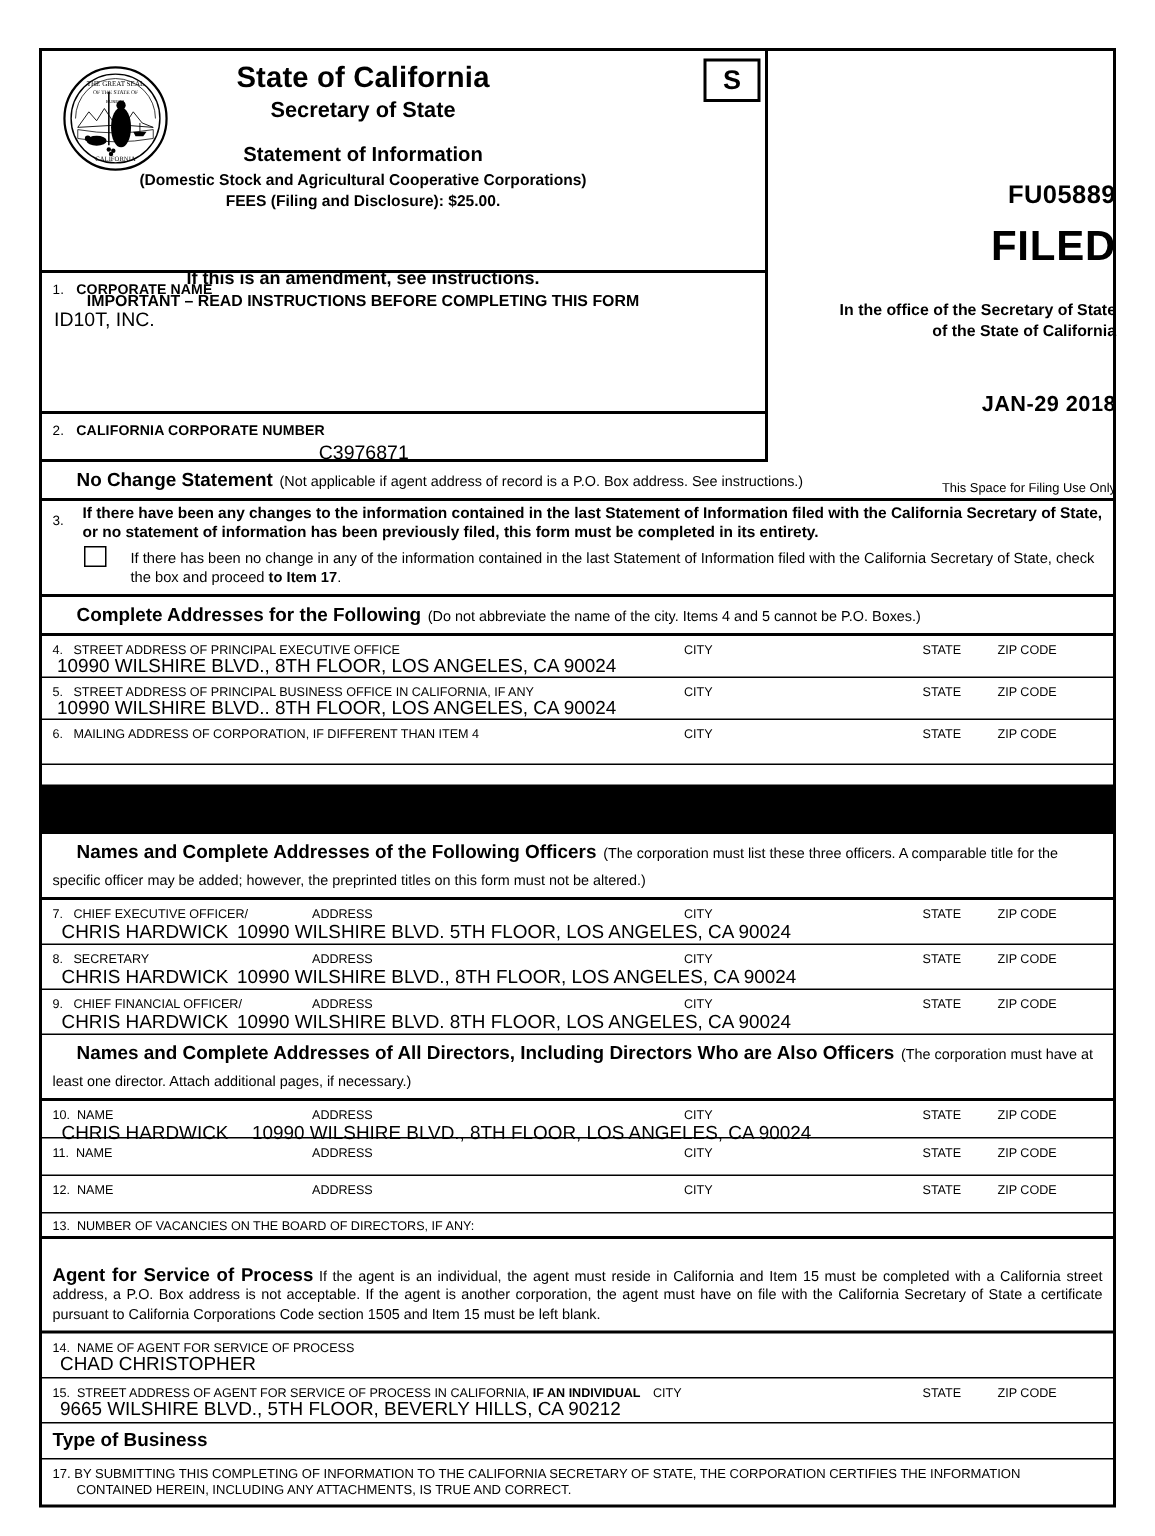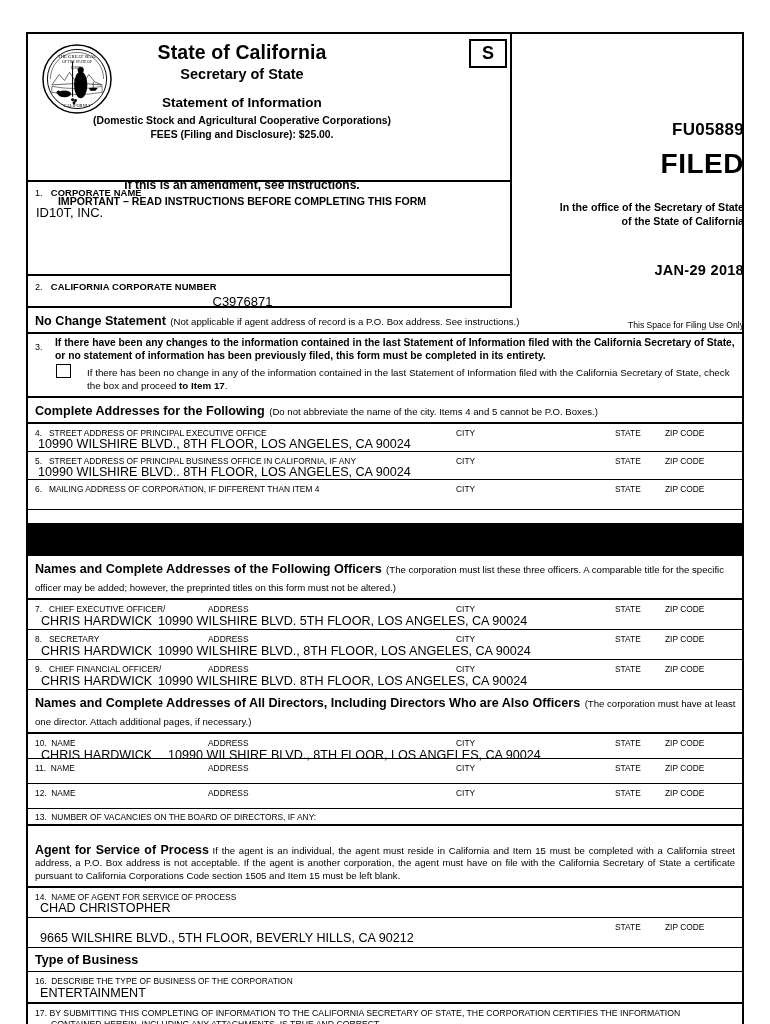--- a/index.html
+++ b/index.html
@@ -85,21 +85,21 @@
   .corpname { height: 94px; padding: 5px 0 0 7px; border-bottom: 2px solid #000;}
   .corpname .value { margin-top: 7px; margin-left: 1px; }
   .corpnum { height: 32px; padding: 5px 0 0 7px; border-bottom: 2px solid #000; }
   .corpnum .value { text-align:center; margin-top: 2px; margin-left: -60px;}
 
   
   .sect {
     padding: 3px 6px 3px 7px;
     border-bottom: 2px solid #000;
   }
-  .sect b { font-size: 12.6px; }
+  .sect b { font-size: 12.6px; margin-left: 16px; }
   .sect span.note { font-size: 9.6px; }
 
   .item3 {
     border-bottom: 2px solid #000;
     padding: 3px 6px 4px 7px;
     position: relative;
   }
   .item3 .n { position:absolute; left:7px; top:8px; font-size:9px; }
   .item3 .b1 { margin-left: 20px; font-size: 10.3px; font-weight: bold; line-height: 12.5px;}
   .item3 .b2 { margin-left: 52px; font-size: 9.8px; line-height: 12.5px; margin-top: 5px;}
@@ -403,36 +403,34 @@
 
     <div class="arow2">
       <div class="lbl">
         <span>14.</span>
         &nbsp;<span>NAME OF AGENT FOR SERVICE OF PROCESS</span>
       </div>
       <div class="val">CHAD  CHRISTOPHER</div>
     </div>
 
     <div class="arow2">
+      <div class="lbl">
+        <span>15.</span>
+        &nbsp;<span>STREET ADDRESS OF AGENT FOR SERVICE OF PROCESS IN CALIFORNIA, </span><b>IF AN INDIVIDUAL</b>
+        <span style="margin-left:6px;">CITY</span>
+      </div>
       <div class="col-state">STATE</div>
       <div class="col-zip">ZIP CODE</div>
       <div class="val">9665 WILSHIRE BLVD., 5TH FLOOR, BEVERLY HILLS, CA 90212</div>
     </div>
 
     <div class="tob">
       <b>Type of Business</b>
     </div>
 
-    <div class="item16">
-      <div class="lbl">
-        <span>16.</span>
-        &nbsp;<span>DESCRIBE THE TYPE OF BUSINESS OF THE CORPORATION</span>
-      </div>
-      <div class="val">ENTERTAINMENT</div>
-    </div>
 
     <div class="cert">
       <div class="c1">
         <span>17.</span>
         <span>BY SUBMITTING THIS COMPLETING OF INFORMATION TO THE CALIFORNIA SECRETARY OF STATE, THE CORPORATION CERTIFIES THE INFORMATION</span>
         <span class="ind">CONTAINED HEREIN, INCLUDING ANY ATTACHMENTS, IS TRUE AND CORRECT.</span>
       </div>
 
     </div>
 

